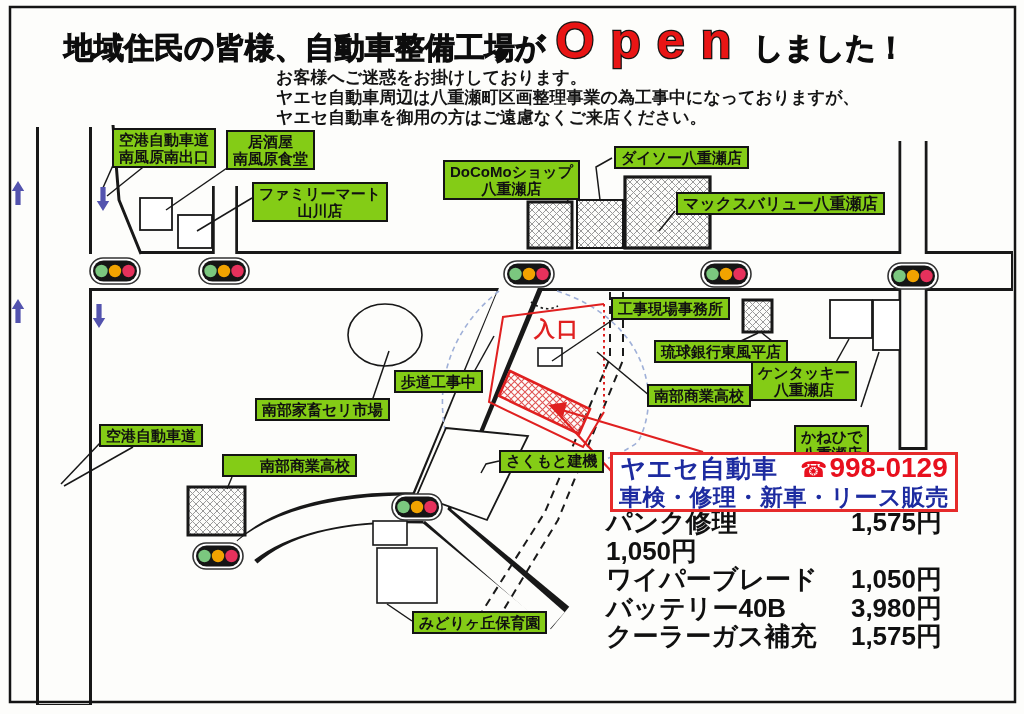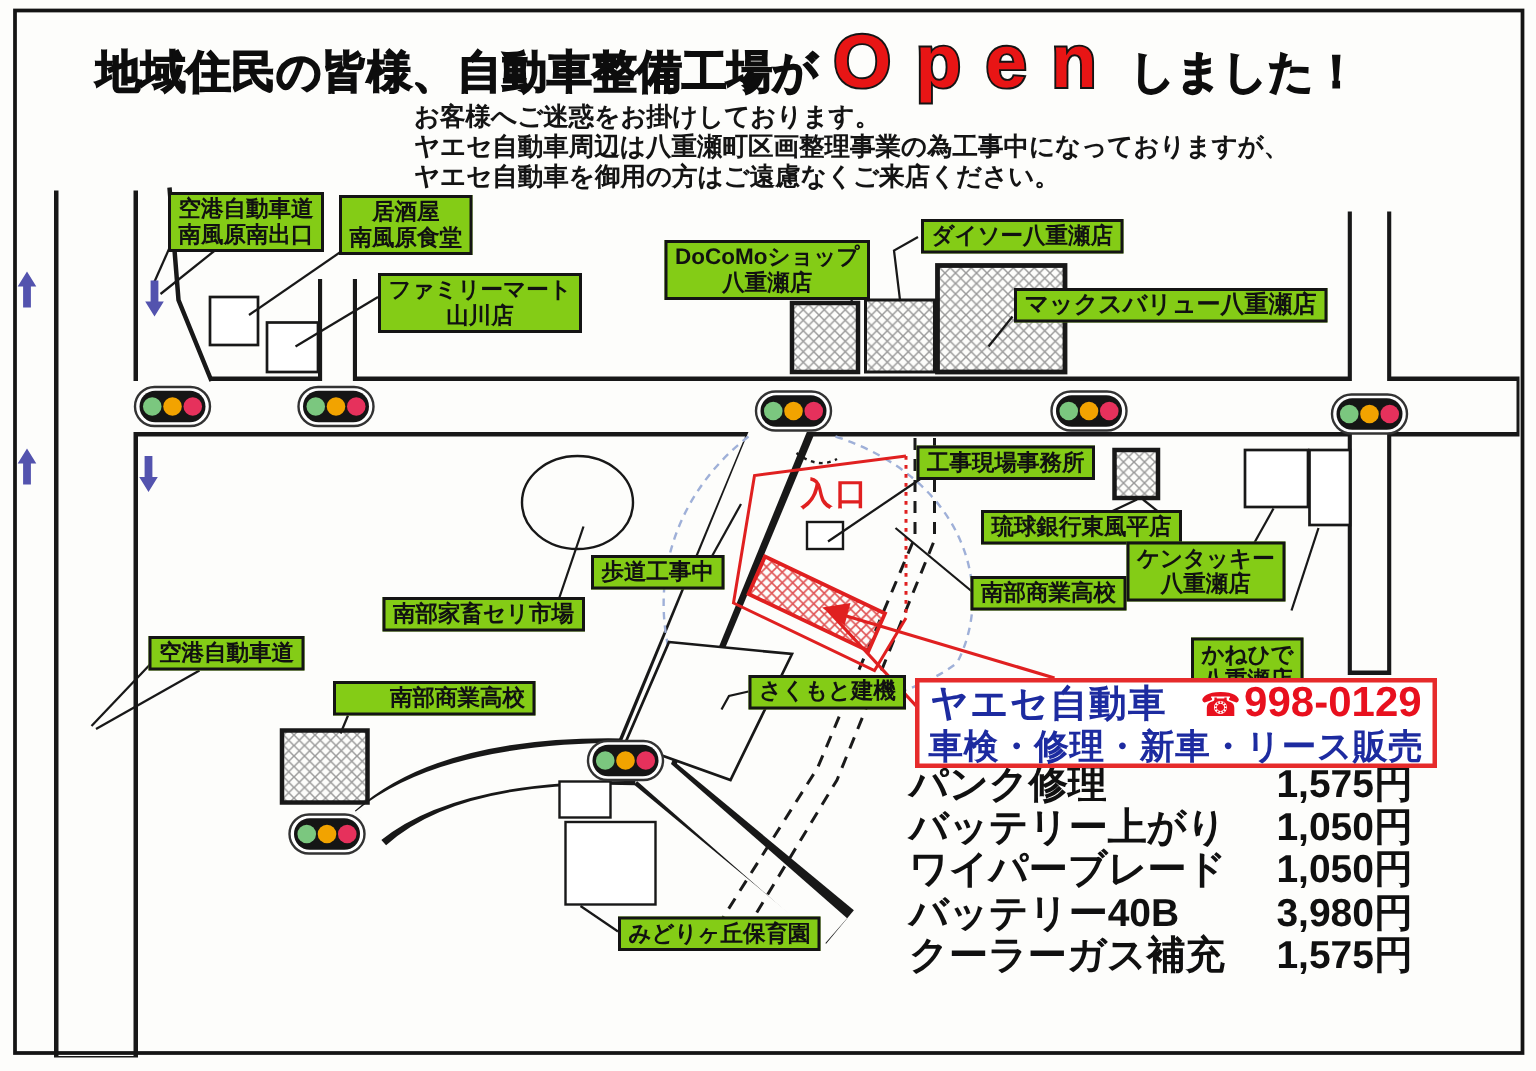--- a/index.html
+++ b/index.html
@@ -205,21 +205,20 @@
     </div>
     <div class="row2">車検・修理・新車・リース販売</div>
   </div>
 
   <div class="txt" id="pricelist">
     <div class="price-row">
       <span>パンク修理</span>
       <span>1,575円</span>
     </div>
     <div class="price-row">
-      <span>バッテリー上がり</span>
       <span>1,050円</span>
     </div>
     <div class="price-row">
       <span>ワイパーブレード</span>
       <span>1,050円</span>
     </div>
     <div class="price-row">
       <span>バッテリー40B</span>
       <span>3,980円</span>
     </div>

